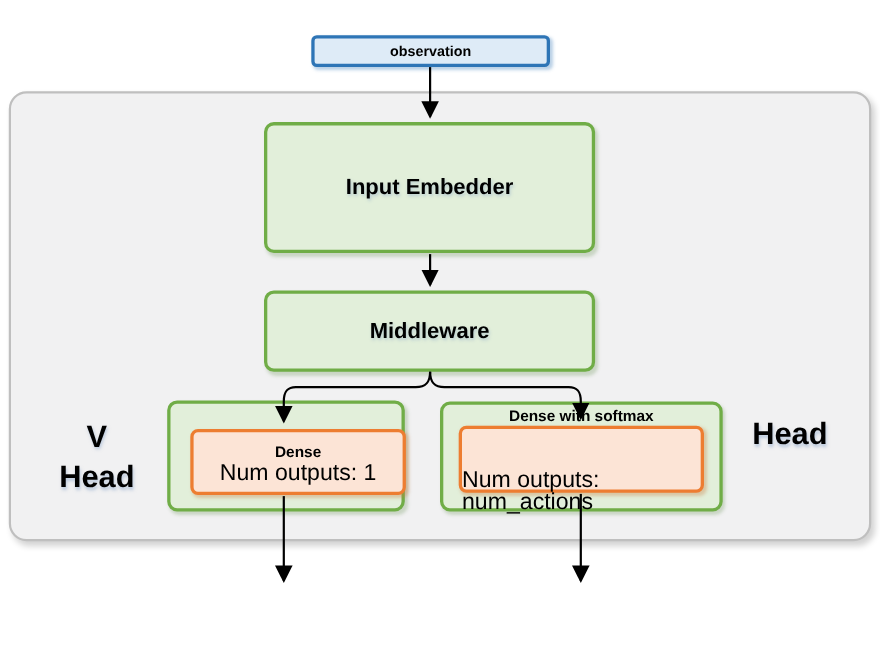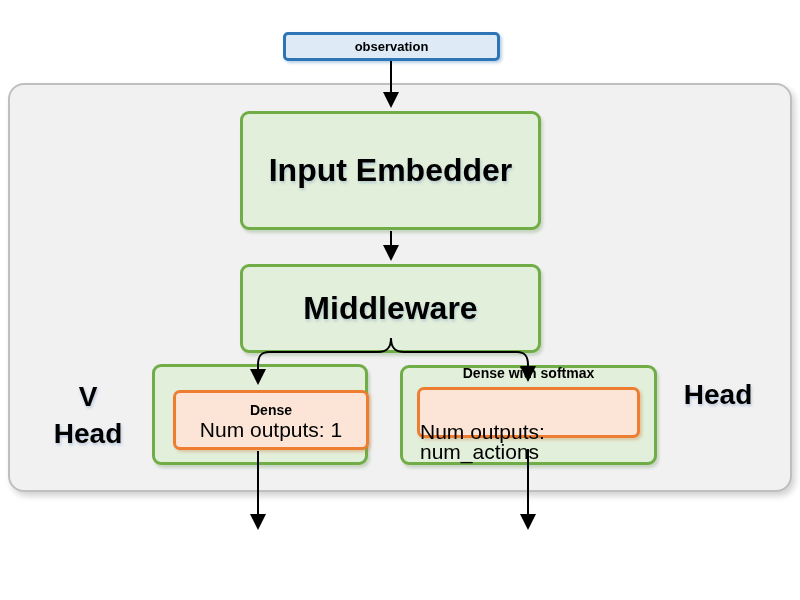--- a/index.html
+++ b/index.html
@@ -33,35 +33,35 @@
   .obs{left:283px; top:32px; width:217px; height:29px;}
   .out-v{left:175px; top:533px; width:168px; height:29px;}
   .out-p{left:443px; top:533px; width:170px; height:29px;}
 
   .green-box{
     position:absolute; display:flex; align-items:center; justify-content:center;
     background:var(--green-fill); border:3px solid var(--green-border); border-radius:9px;
     box-shadow:2px 3px 3px rgba(110,150,90,0.30);
   }
   .big-label{
-    font-size:32px; font-weight:bold;
+    font-size:20px; font-weight:bold;
     text-shadow:1px 2px 3px rgba(130,160,200,0.45);
   }
   .embedder{left:240px; top:111px; width:301px; height:119px;}
-  .middleware{left:240px; top:264px; width:301px; height:89px;}
+  .middleware{left:240px; top:264px; width:301px; height:74px;}
   .v-head{left:152px; top:364px; width:216px; height:101px;}
   .p-head{left:400px; top:365px; width:257px; height:100px;}
 
   .orange-box{
     position:absolute; display:flex; flex-direction:column; align-items:center; justify-content:center;
     background:var(--orange-fill); border:3px solid var(--orange-border); border-radius:7px;
     box-shadow:2px 2px 3px rgba(200,120,60,0.35);
   }
   .v-dense{left:173px; top:390px; width:196px; height:60px;}
-  .p-dense{left:417px; top:387px; width:223px; height:51px;gap:39px;}
+  .p-dense{left:417px; top:387px; width:223px; height:61px;gap:39px;}
   .dense-title{font-size:14px; font-weight:bold; line-height:19px;}
   .dense-sub{font-size:21px; line-height:20px;}
 
   .head-label{
     position:absolute; text-align:center;
     font-size:28px; font-weight:bold; line-height:37px;
     text-shadow:1px 2px 3px rgba(130,160,200,0.5);
   }
   .v-label{left:32px; top:378px; width:112px;}
   .p-label{left:658px; top:376px; width:120px;}

